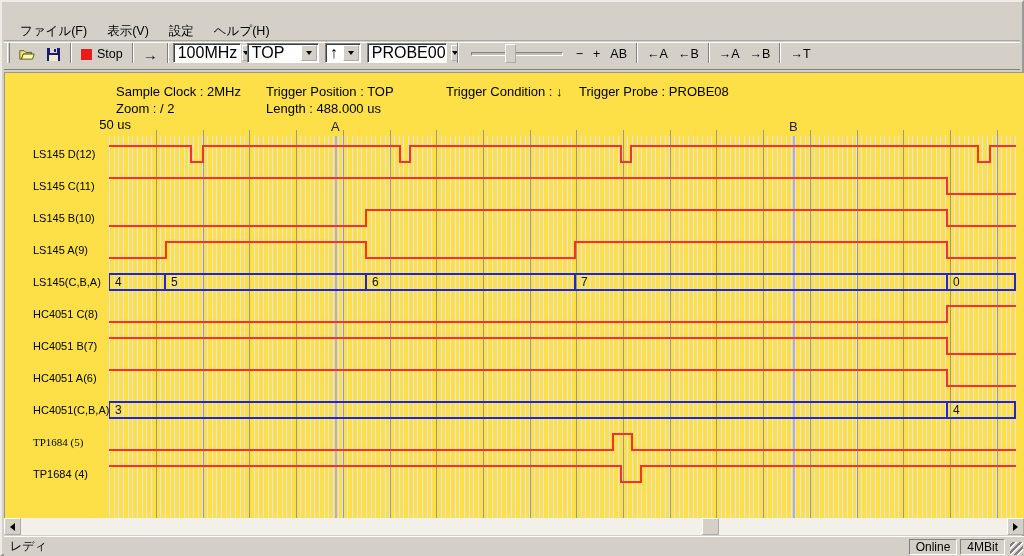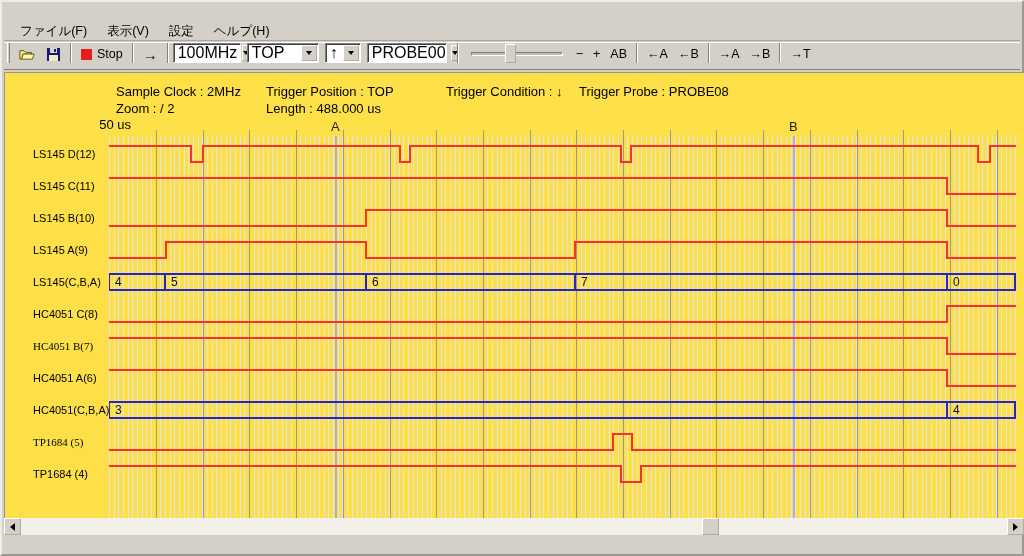--- a/index.html
+++ b/index.html
@@ -172,21 +172,21 @@
     <span class="info-text" style="left:261px; top:28px">Length : 488.000 us</span>
     <span class="timebase">50 us</span>
     <div class="fine-grid"></div>
     <div id="chan-labels">
         <span class="chan-label" style="top: 73px;">LS145 D(12)</span>
         <span class="chan-label" style="top: 105px;">LS145 C(11)</span>
         <span class="chan-label" style="top: 137px;">LS145 B(10)</span>
         <span class="chan-label" style="top: 169px;">LS145 A(9)</span>
         <span class="chan-label" style="top: 201px;">LS145(C,B,A)</span>
         <span class="chan-label" style="top: 233px;">HC4051 C(8)</span>
-        <span class="chan-label" style="top: 265px; font-family: Liberation Serif, serif;">HC4051 B(7)</span>
+        <span class="chan-label" style="top: 265px;">HC4051 B(7)</span>
         <span class="chan-label" style="top: 297px;">HC4051 A(6)</span>
         <span class="chan-label" style="top: 329px;">HC4051(C,B,A)</span>
         <span class="chan-label" style="top: 361px; font-family: Liberation Serif, serif;">TP1684 (5)</span>
         <span class="chan-label" style="top: 393px;">TP1684 (4)</span>
       </div>
     <div id="marker-labels">
         <span class="marker-label" style="left: 326px;">A</span>
         <span class="marker-label" style="left: 784px;">B</span>
       </div>
     <svg id="wave-svg" width="907" height="388">
@@ -246,14 +246,20 @@
   <div class="hscroll">
     <div class="sb-btn" style="left:0">
         <span class="tri-left"></span>
       </div>
     <div class="sb-thumb"></div>
     <div class="sb-btn" style="right:0">
         <span class="tri-right"></span>
       </div>
   </div>
 
+  <div class="statusbar">
+    <span class="status-ready">レディ</span>
+    <span class="status-panel">Online</span>
+    <span class="status-panel">4MBit</span>
+    <span class="size-grip"></span>
+  </div>
 
 </div>
 
 </body></html>

